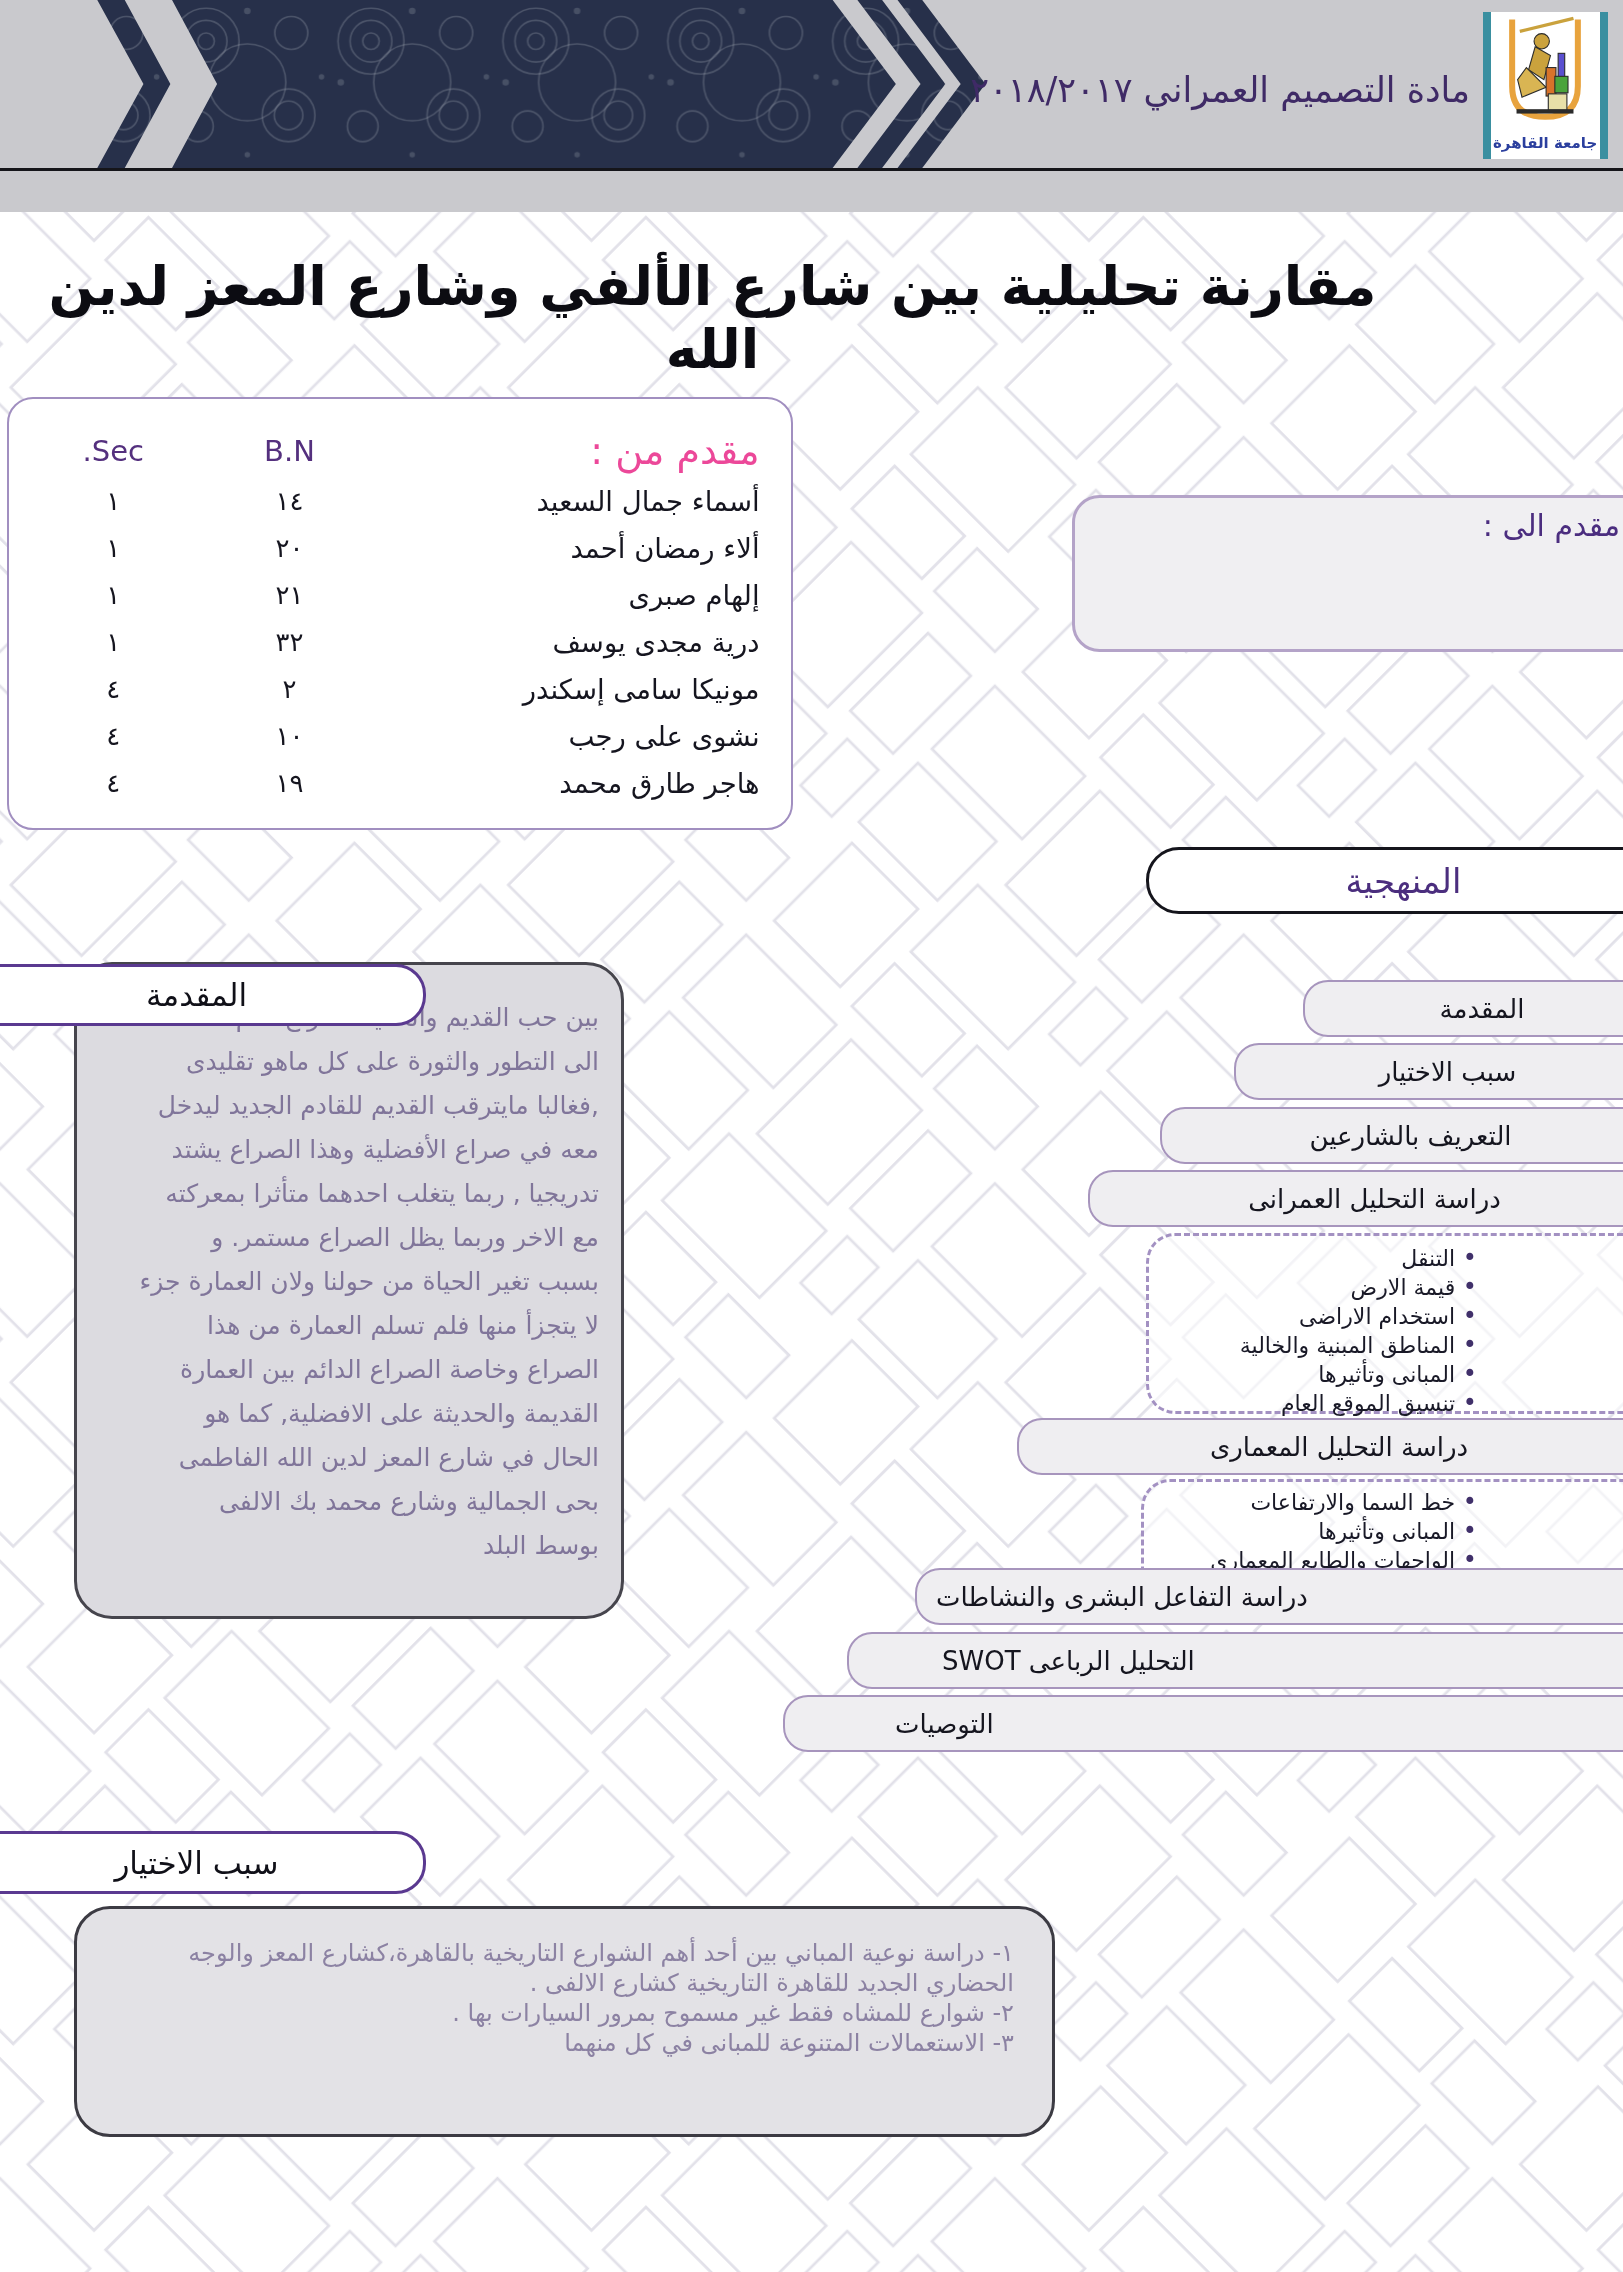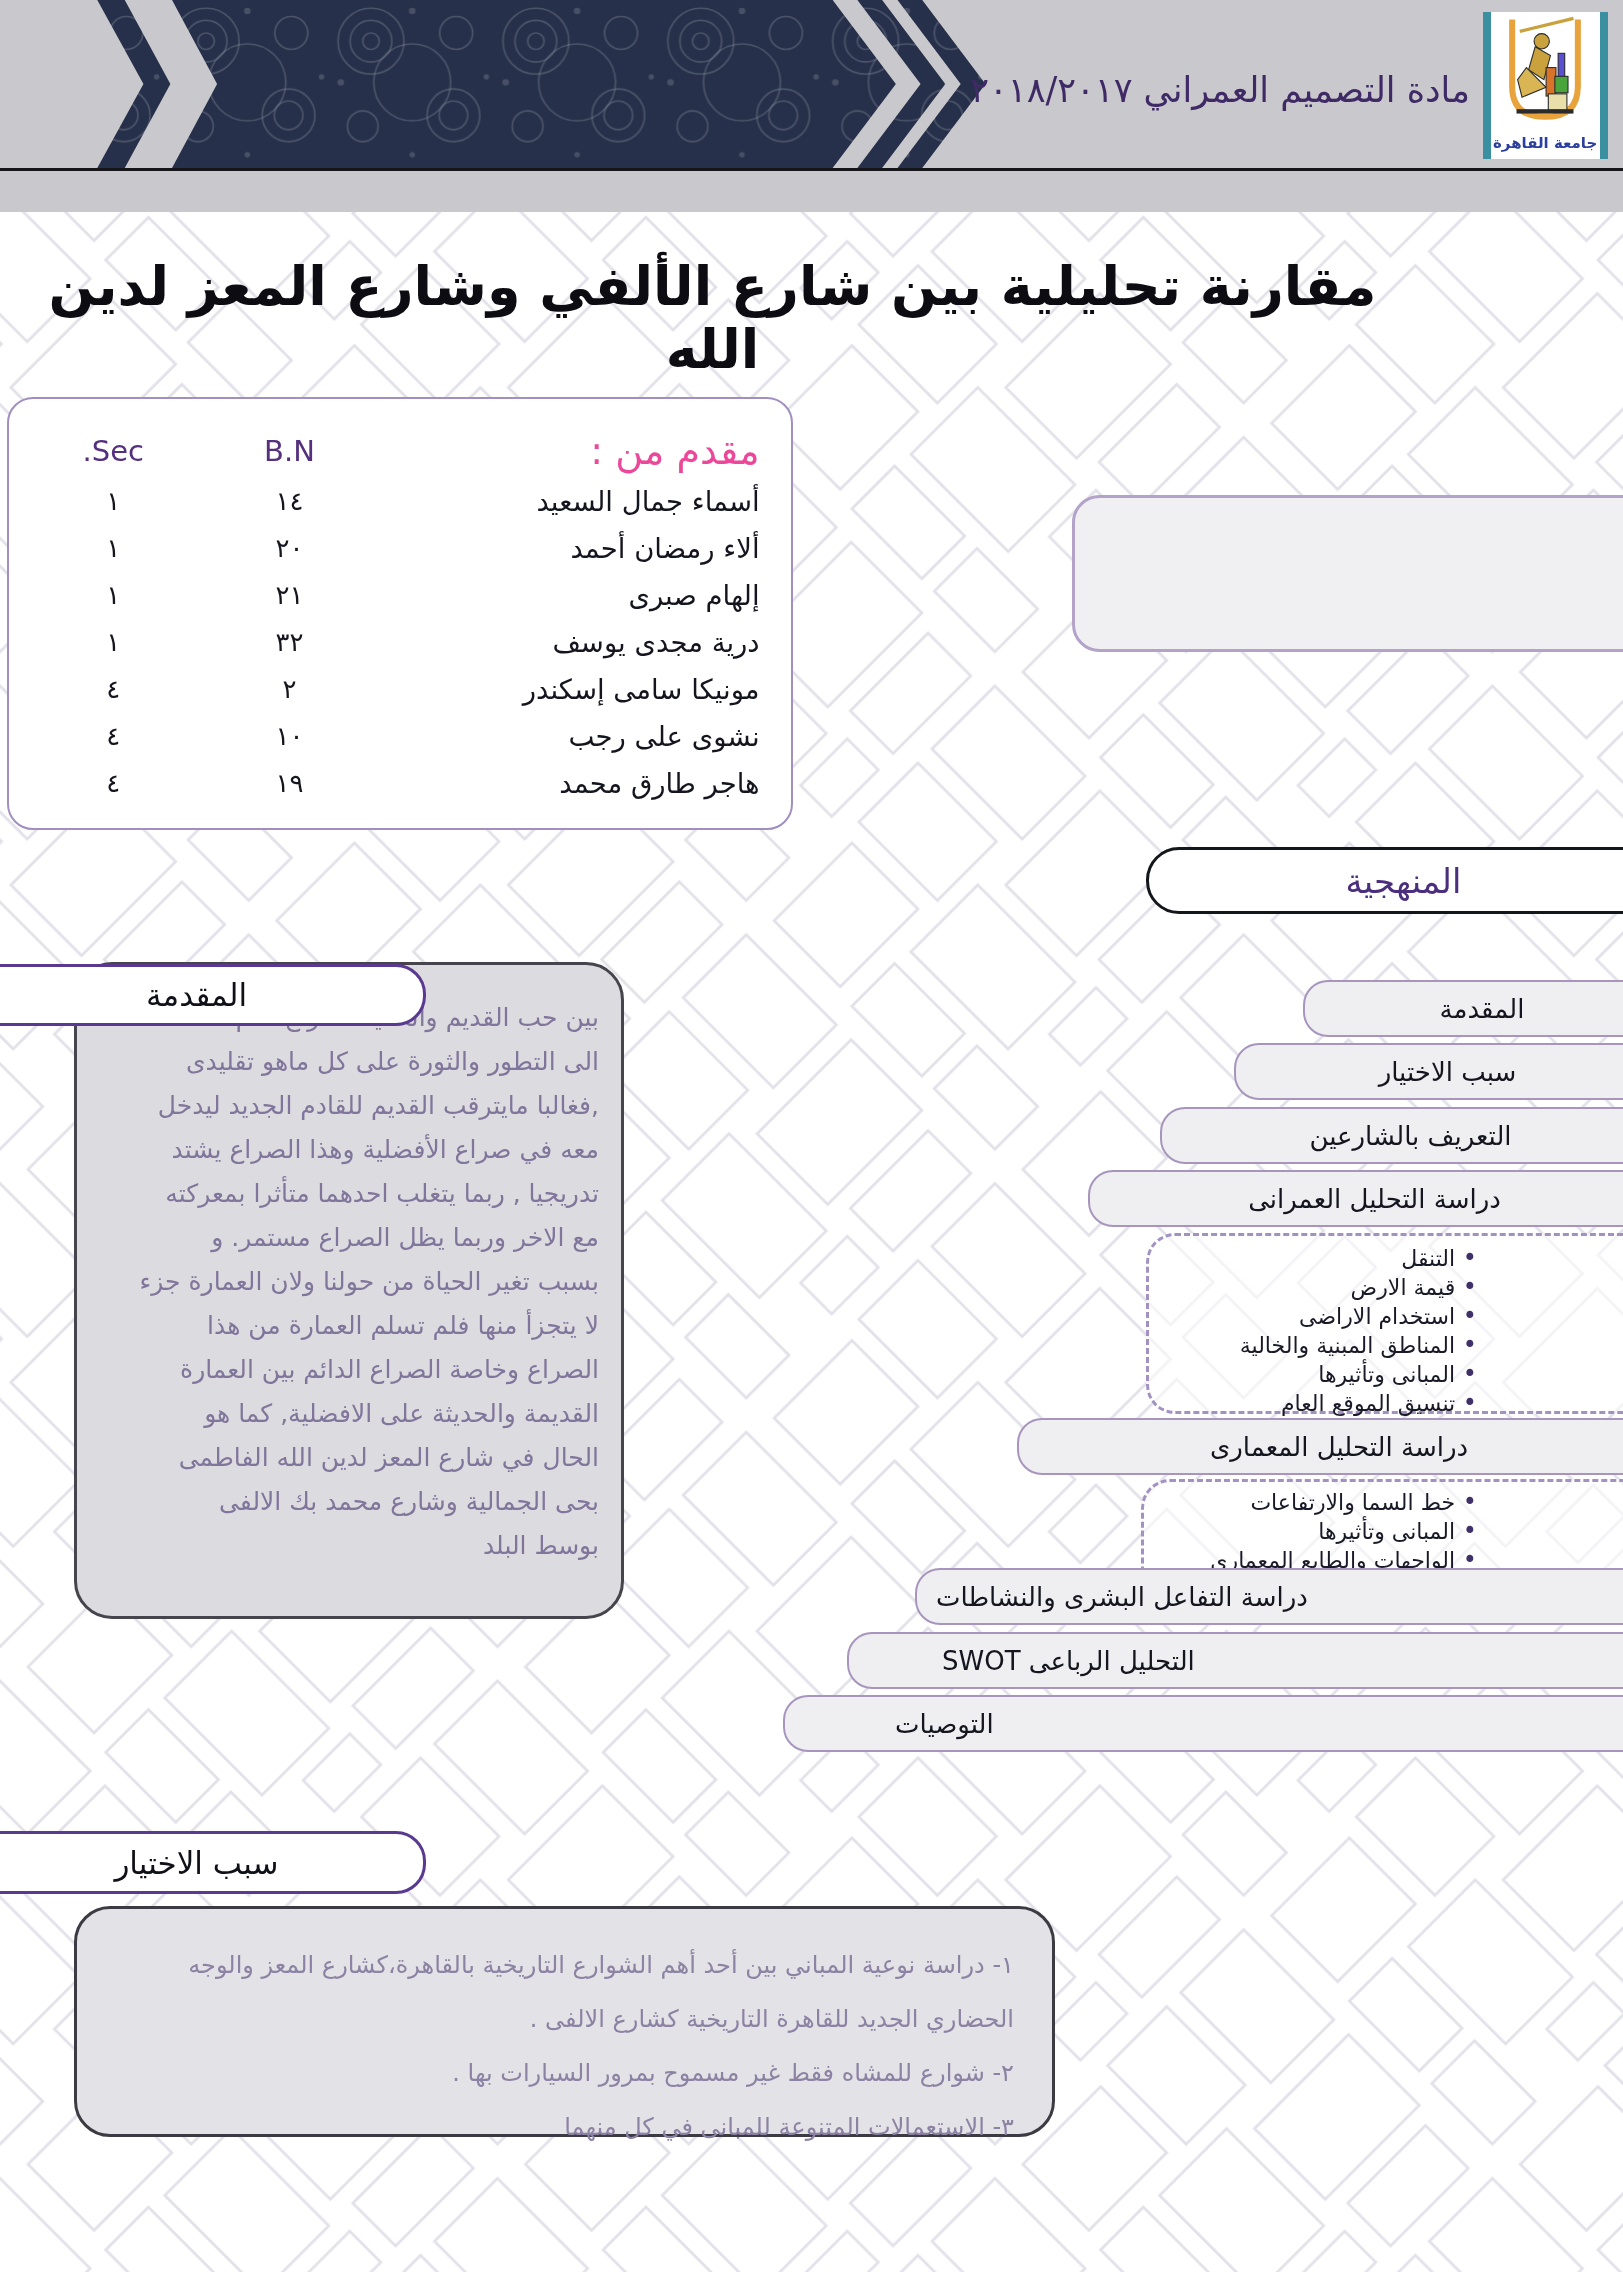--- a/index.html
+++ b/index.html
@@ -98,21 +98,21 @@
     position:absolute;left:74px;top:962px;width:550px;height:657px;z-index:1;
     background:#dcdbe0;border:3.3px solid #46454d;border-radius:38px;
     box-sizing:border-box;padding:31px 22px 27px 22px;
     font-size:25px;line-height:44px;color:#80759a;
     text-align:right;direction:rtl;white-space:pre-line;
   }
   .reason-box{
     position:absolute;left:74px;top:1906px;width:981px;height:231px;z-index:2;
     background:#e3e2e6;border:3.8px solid #3c3b43;border-radius:36px;
     box-sizing:border-box;padding:29px 38px 11px 22px;
-    font-size:24px;line-height:54px;color:#8c82a3;
+    font-size:24px;line-height:30px;color:#8c82a3;
     text-align:right;direction:rtl;white-space:pre-line;
   }
 </style>
 </head>
 <body>
 
 <svg class="map-bg" xmlns="http://www.w3.org/2000/svg" viewBox="0 0 2953 3823" width="1623" height="2102">
   <defs>
     <pattern id="blocks" width="640" height="640" patternUnits="userSpaceOnUse" patternTransform="rotate(45 0 0)">
       <rect x="22" y="22" width="232" height="162" fill="none" stroke="#e2e1e9" stroke-width="5"></rect>
@@ -217,20 +217,21 @@
     </div>
       <div class="by-row">
       <div class="by-name">هاجر طارق محمد</div>
       <div class="by-num">١٩</div>
       <div class="by-num">٤</div>
     </div>
     </div>
 </div>
 
 <div class="to-box">
+  <div class="to-heading">مقدم الى :</div>
 </div>
 
 <div class="meth-head">المنهجية</div>
 
 <div class="step step-1">
     <span>المقدمة</span>
   </div>
 <div class="step step-2">
     <span>سبب الاختيار</span>
   </div>

